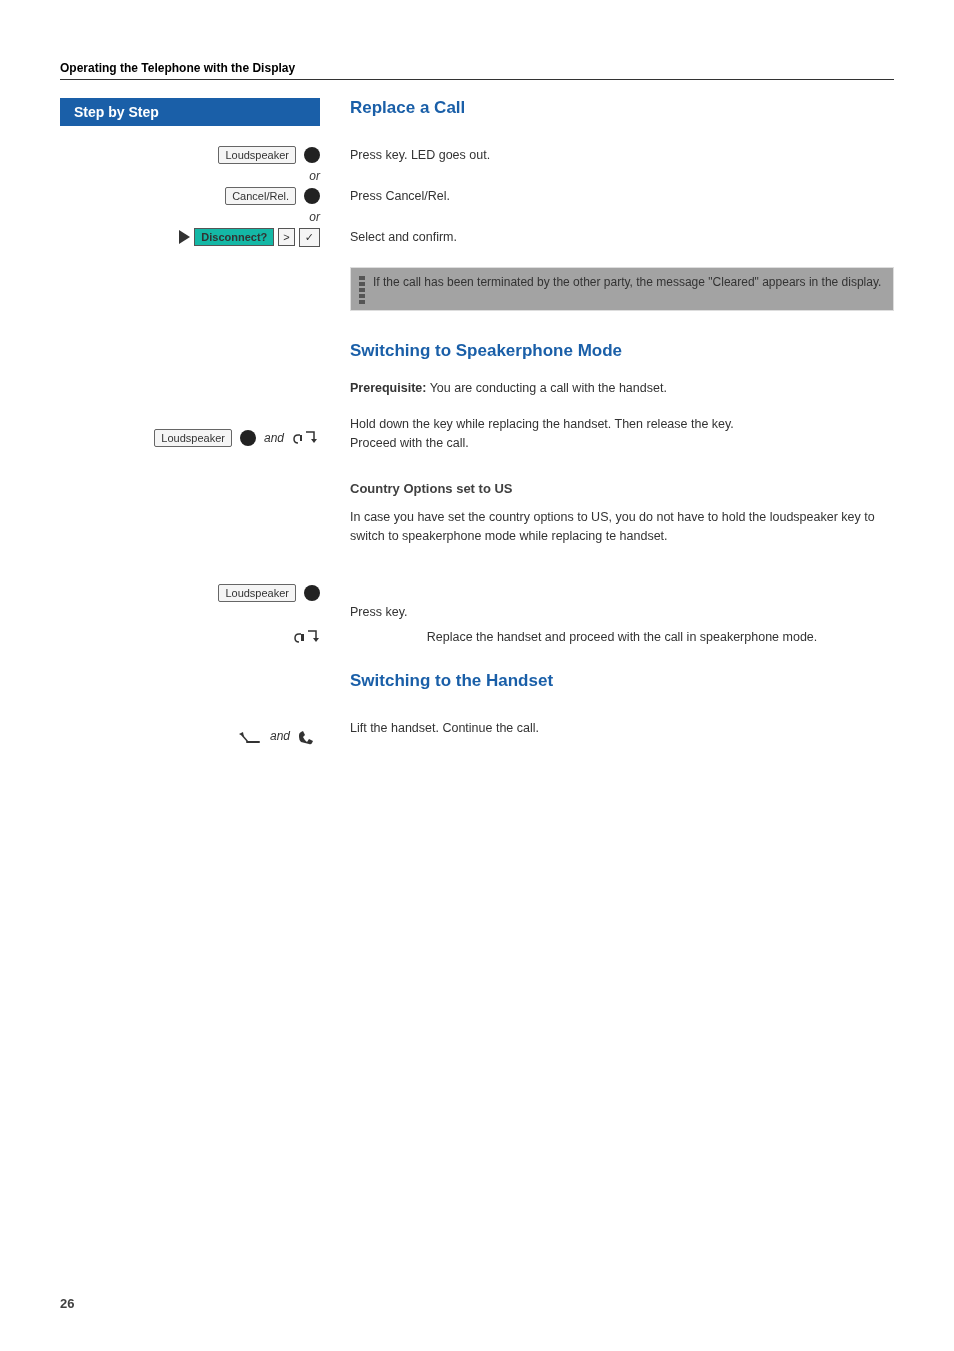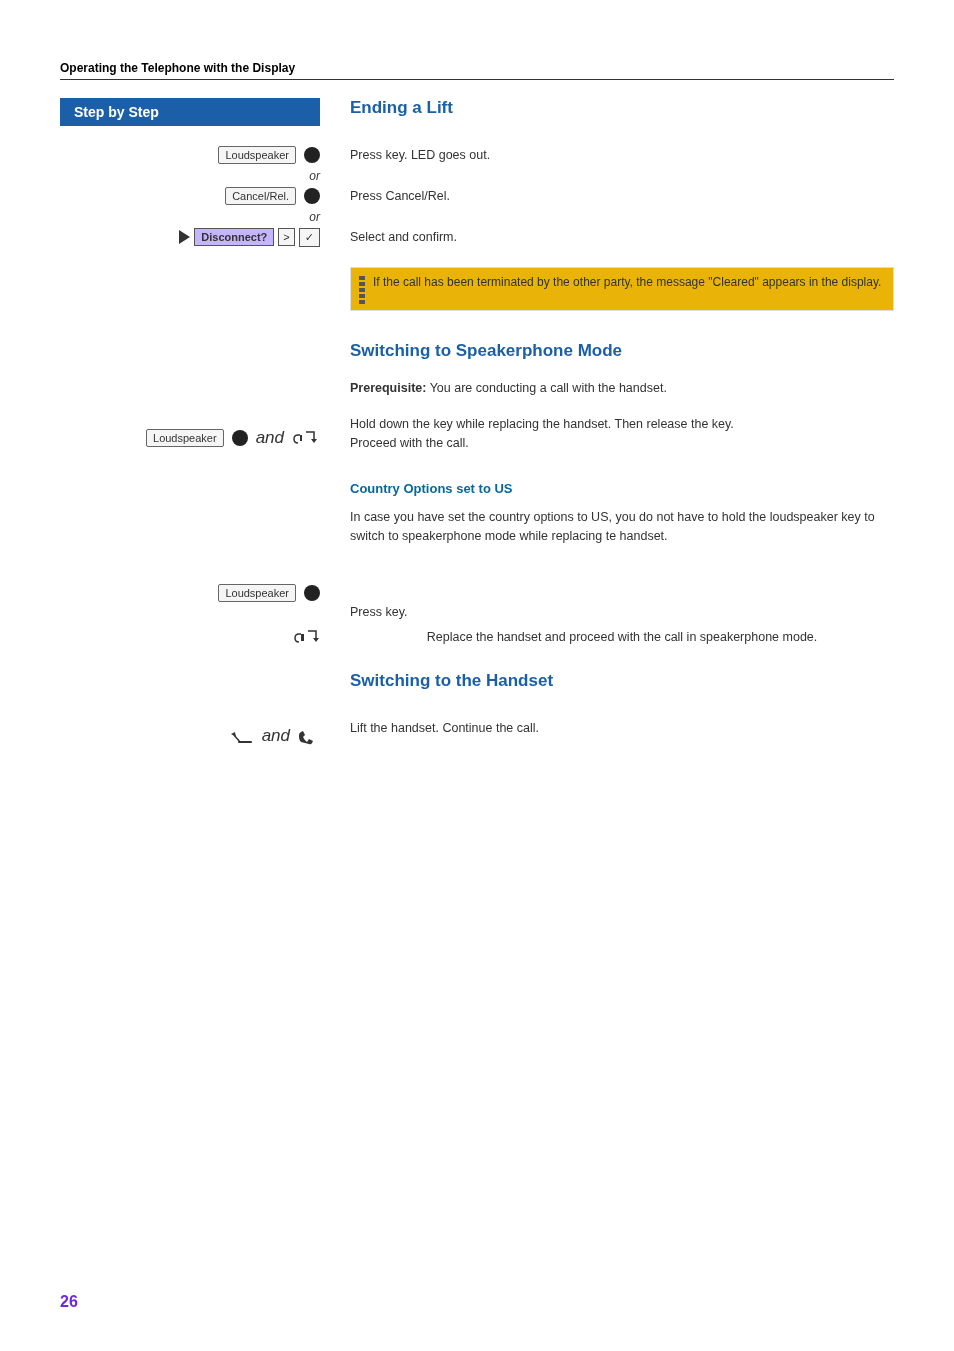--- a/index.html
+++ b/index.html
@@ -84,21 +84,21 @@
       border-left: 11px solid #333;
       flex-shrink: 0;
     }
 
     .disconnect-box {
       border: 1px solid #555;
       padding: 2px 6px;
       font-size: 11px;
       font-weight: bold;
       color: #333;
-      background: #c4b5fd;
+      background: #14b8a6;
     }
 
     .arrow-box {
       border: 1px solid #555;
       padding: 2px 4px;
       font-size: 11px;
       color: #333;
       background: #f5f5f5;
     }
 
@@ -109,21 +109,21 @@
       color: #333;
       background: #f5f5f5;
     }
 
     
     .info-box {
       display: flex;
       align-items: flex-start;
       gap: 8px;
       margin: 10px 0;
-      background: #eab308;
+      background: #a3a3a3;
       border: 1px solid #ddd;
       padding: 6px 8px;
     }
 
     .info-stripe {
       display: flex;
       flex-direction: column;
       gap: 2px;
       flex-shrink: 0;
       margin-top: 2px;
@@ -150,40 +150,40 @@
     }
 
     .para-bold {
       font-weight: bold;
     }
 
     
     .sub-heading {
       font-size: 13px;
       font-weight: bold;
-      color: #0369a1;
+      color: #404040;
       margin-bottom: 6px;
       margin-top: 10px;
     }
 
     
     .and-text {
-      font-size: 17px;
+      font-size: 12px;
       color: #333;
       font-style: italic;
     }
 
     
     .page-number {
       position: absolute;
       bottom: 40px;
       left: 60px;
-      font-size: 16px;
-      font-weight: bold;
-      color: #6d28d9;
+      font-size: 13px;
+      font-weight: bold;
+      color: #404040;
     }
 
     .left-col {
       width: 280px;
       flex-shrink: 0;
       padding-right: 20px;
     }
 
     .right-col {
       flex: 1;
@@ -201,21 +201,21 @@
 
   <div class="main-layout">
 
     <div style="width:280px; flex-shrink:0; padding-right:20px;">
       <div class="step-by-step-box">
         <span>Step by Step</span>
       </div>
     </div>
 
     <div style="flex:1; padding-left:10px;">
-      <div class="section-heading">Ending a Lift</div>
+      <div class="section-heading">Replace a Call</div>
     </div>
   </div>
 
   <div style="display:flex; margin-bottom:4px;">
     <div class="left-col" style="display:flex; align-items:center; justify-content:flex-end; gap:8px; padding-right:20px;">
       <span class="btn-label">Loudspeaker</span>
       <span class="icon-circle"></span>
     </div>
     <div class="right-col" style="padding-left:10px; display:flex; align-items:center;">
       <span class="para" style="margin-bottom:0;text-align:center;">Press key. LED goes out.</span>

